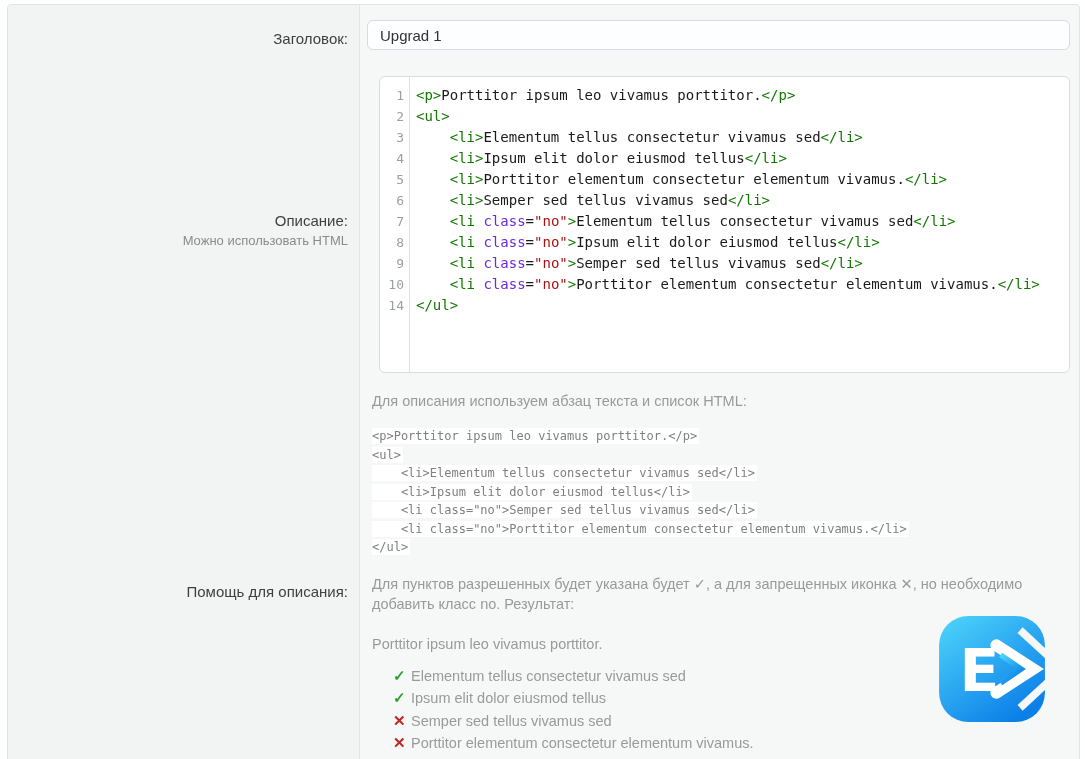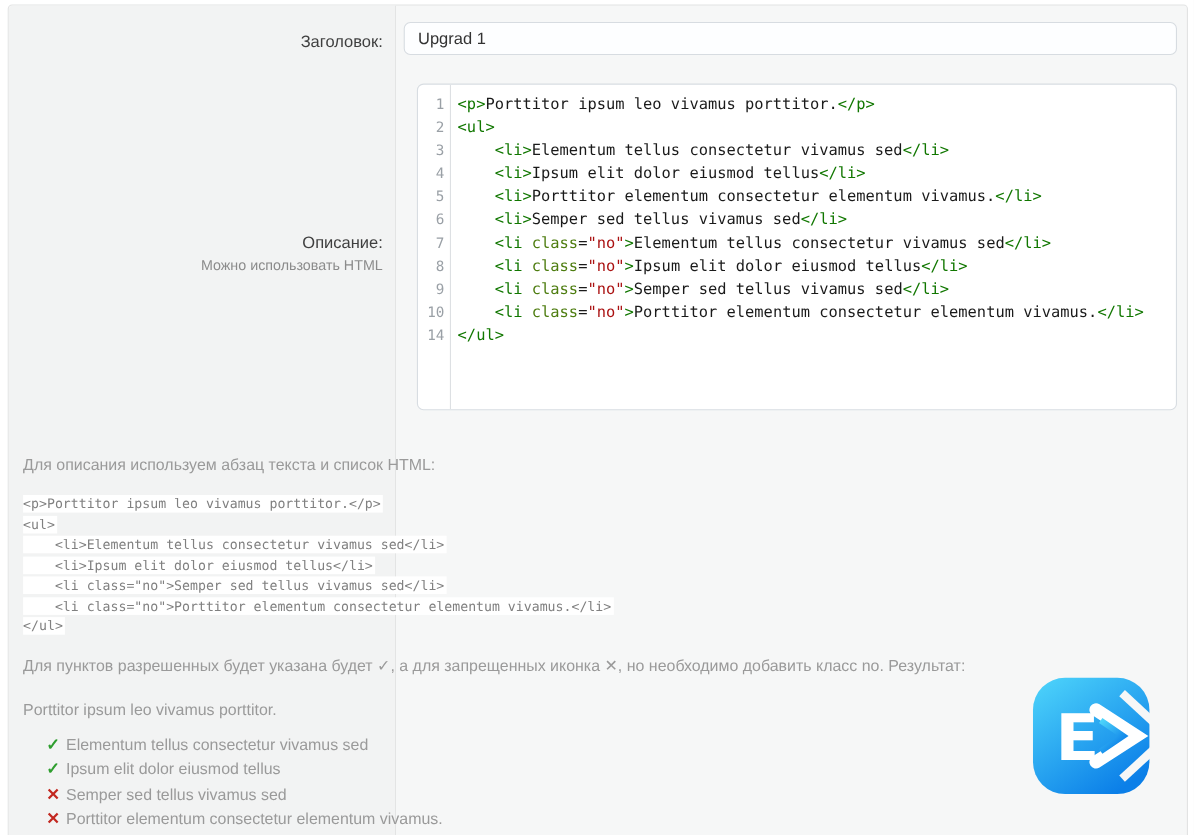--- a/index.html
+++ b/index.html
@@ -27,29 +27,29 @@
   .row-desc .lcol { padding-top:10px; }
   .editor { width:100%; height:297px; background:#ffffff; border:1px solid #d8dde2;
     border-radius:6px; display:flex; overflow:hidden; }
   .gutter { width:30px; flex:none; border-right:1px solid #dde0e3; padding-top:8px; }
   .gutter .ln { height:21px; line-height:21px; text-align:right; padding-right:5px;
     font-family:"DejaVu Sans Mono", monospace; font-size:13px; color:#9aa0a6; }
   .codearea { flex:1; padding:8px 0 0 6px; }
   .code-line { height:21px; line-height:21px; white-space:pre;
     font-family:"DejaVu Sans Mono", monospace; font-size:14px; }
   .tok-tag  { color:#117700; }
-  .tok-attr { color:#4d7c0f; }
+  .tok-attr { color:#6d28d9; }
   .tok-str  { color:#aa1111; }
   .tok-text { color:#1a1a1a; }
 
   
   .row-help { margin-top:18px; }
   .row-help .lcol { padding-top:9px; }
   .row-help .ccol { padding-left:13px; padding-right:26px; padding-bottom:30px; }
-  .help-p { font-size:14.5px; color:#9a9a9a; line-height:20px; margin:22px 0 0 0; }
+  .help-p { font-size:14.5px; color:#9a9a9a; line-height:20px; margin:0 0 0 0; }
   .help-code { margin:16px 0 0 0; font-family:"DejaVu Sans Mono", monospace; font-size:12px;
     line-height:18.5px; color:#808080; white-space:pre; }
   .help-code .hl { background:#ffffff; padding:1px 2px 1px 0; }
   .note { margin-top:17px; }
   .result-p { margin-top:20px; }
   .result-list { list-style:none; margin:11px 0 0 0; padding:0 0 0 21px; }
   .result-list li { display:flex; align-items:baseline; line-height:21.5px;
     font-size:14.5px; color:#9a9a9a; }
   .result-list .ric { width:18px; flex:none; font-weight:bold; font-size:15px; }
   .ic-check { color:#2f9e2f; }
@@ -102,20 +102,23 @@
             <div class="code-line"><span class="tok-text">    </span><span class="tok-tag">&lt;li </span><span class="tok-attr">class</span><span class="tok-text">=</span><span class="tok-str">"no"</span><span class="tok-tag">&gt;</span><span class="tok-text">Ipsum elit dolor eiusmod tellus</span><span class="tok-tag">&lt;/li&gt;</span></div>
             <div class="code-line"><span class="tok-text">    </span><span class="tok-tag">&lt;li </span><span class="tok-attr">class</span><span class="tok-text">=</span><span class="tok-str">"no"</span><span class="tok-tag">&gt;</span><span class="tok-text">Semper sed tellus vivamus sed</span><span class="tok-tag">&lt;/li&gt;</span></div>
             <div class="code-line"><span class="tok-text">    </span><span class="tok-tag">&lt;li </span><span class="tok-attr">class</span><span class="tok-text">=</span><span class="tok-str">"no"</span><span class="tok-tag">&gt;</span><span class="tok-text">Porttitor elementum consectetur elementum vivamus.</span><span class="tok-tag">&lt;/li&gt;</span></div>
             <div class="code-line"><span class="tok-tag">&lt;/ul&gt;</span></div>
           </div>
       </div>
     </div>
   </div>
 
   <div class="row row-help">
+    <div class="lcol">
+      <label class="flabel">Помощь для описания:</label>
+    </div>
     <div class="ccol">
       <p class="help-p">Для описания используем абзац текста и список HTML:</p>
       <pre class="help-code" id="help-code"><span class="hl">&lt;p&gt;Porttitor ipsum leo vivamus porttitor.&lt;/p&gt;</span>
 <span class="hl">&lt;ul&gt;</span>
 <span class="hl">    &lt;li&gt;Elementum tellus consectetur vivamus sed&lt;/li&gt;</span>
 <span class="hl">    &lt;li&gt;Ipsum elit dolor eiusmod tellus&lt;/li&gt;</span>
 <span class="hl">    &lt;li class="no"&gt;Semper sed tellus vivamus sed&lt;/li&gt;</span>
 <span class="hl">    &lt;li class="no"&gt;Porttitor elementum consectetur elementum vivamus.&lt;/li&gt;</span>
 <span class="hl">&lt;/ul&gt;</span>
 </pre>

